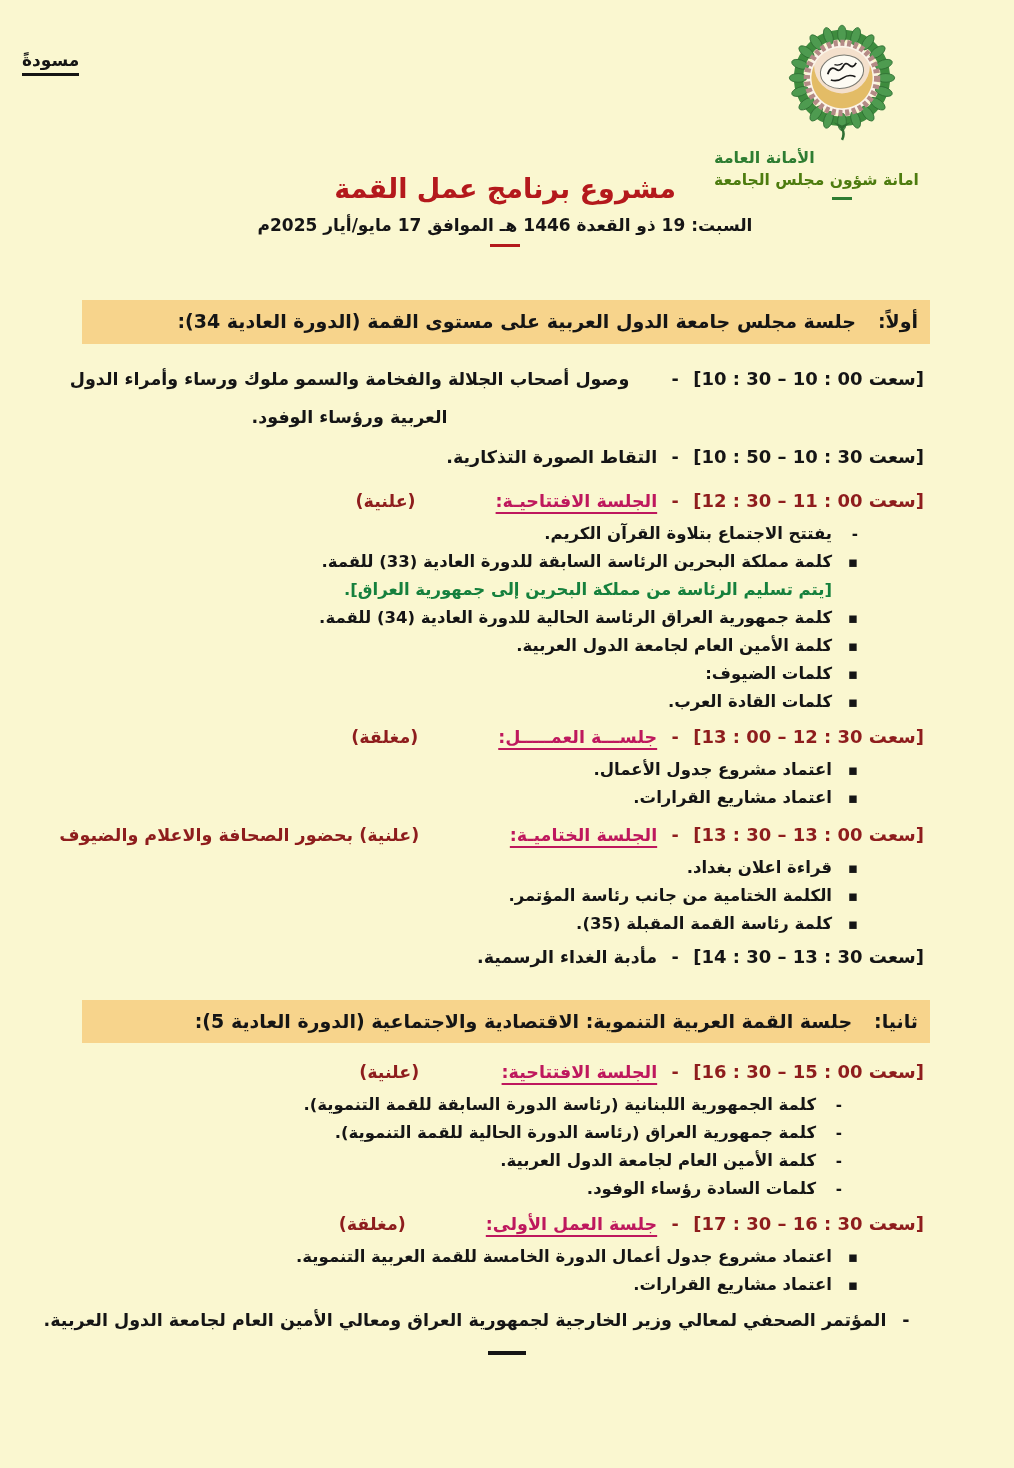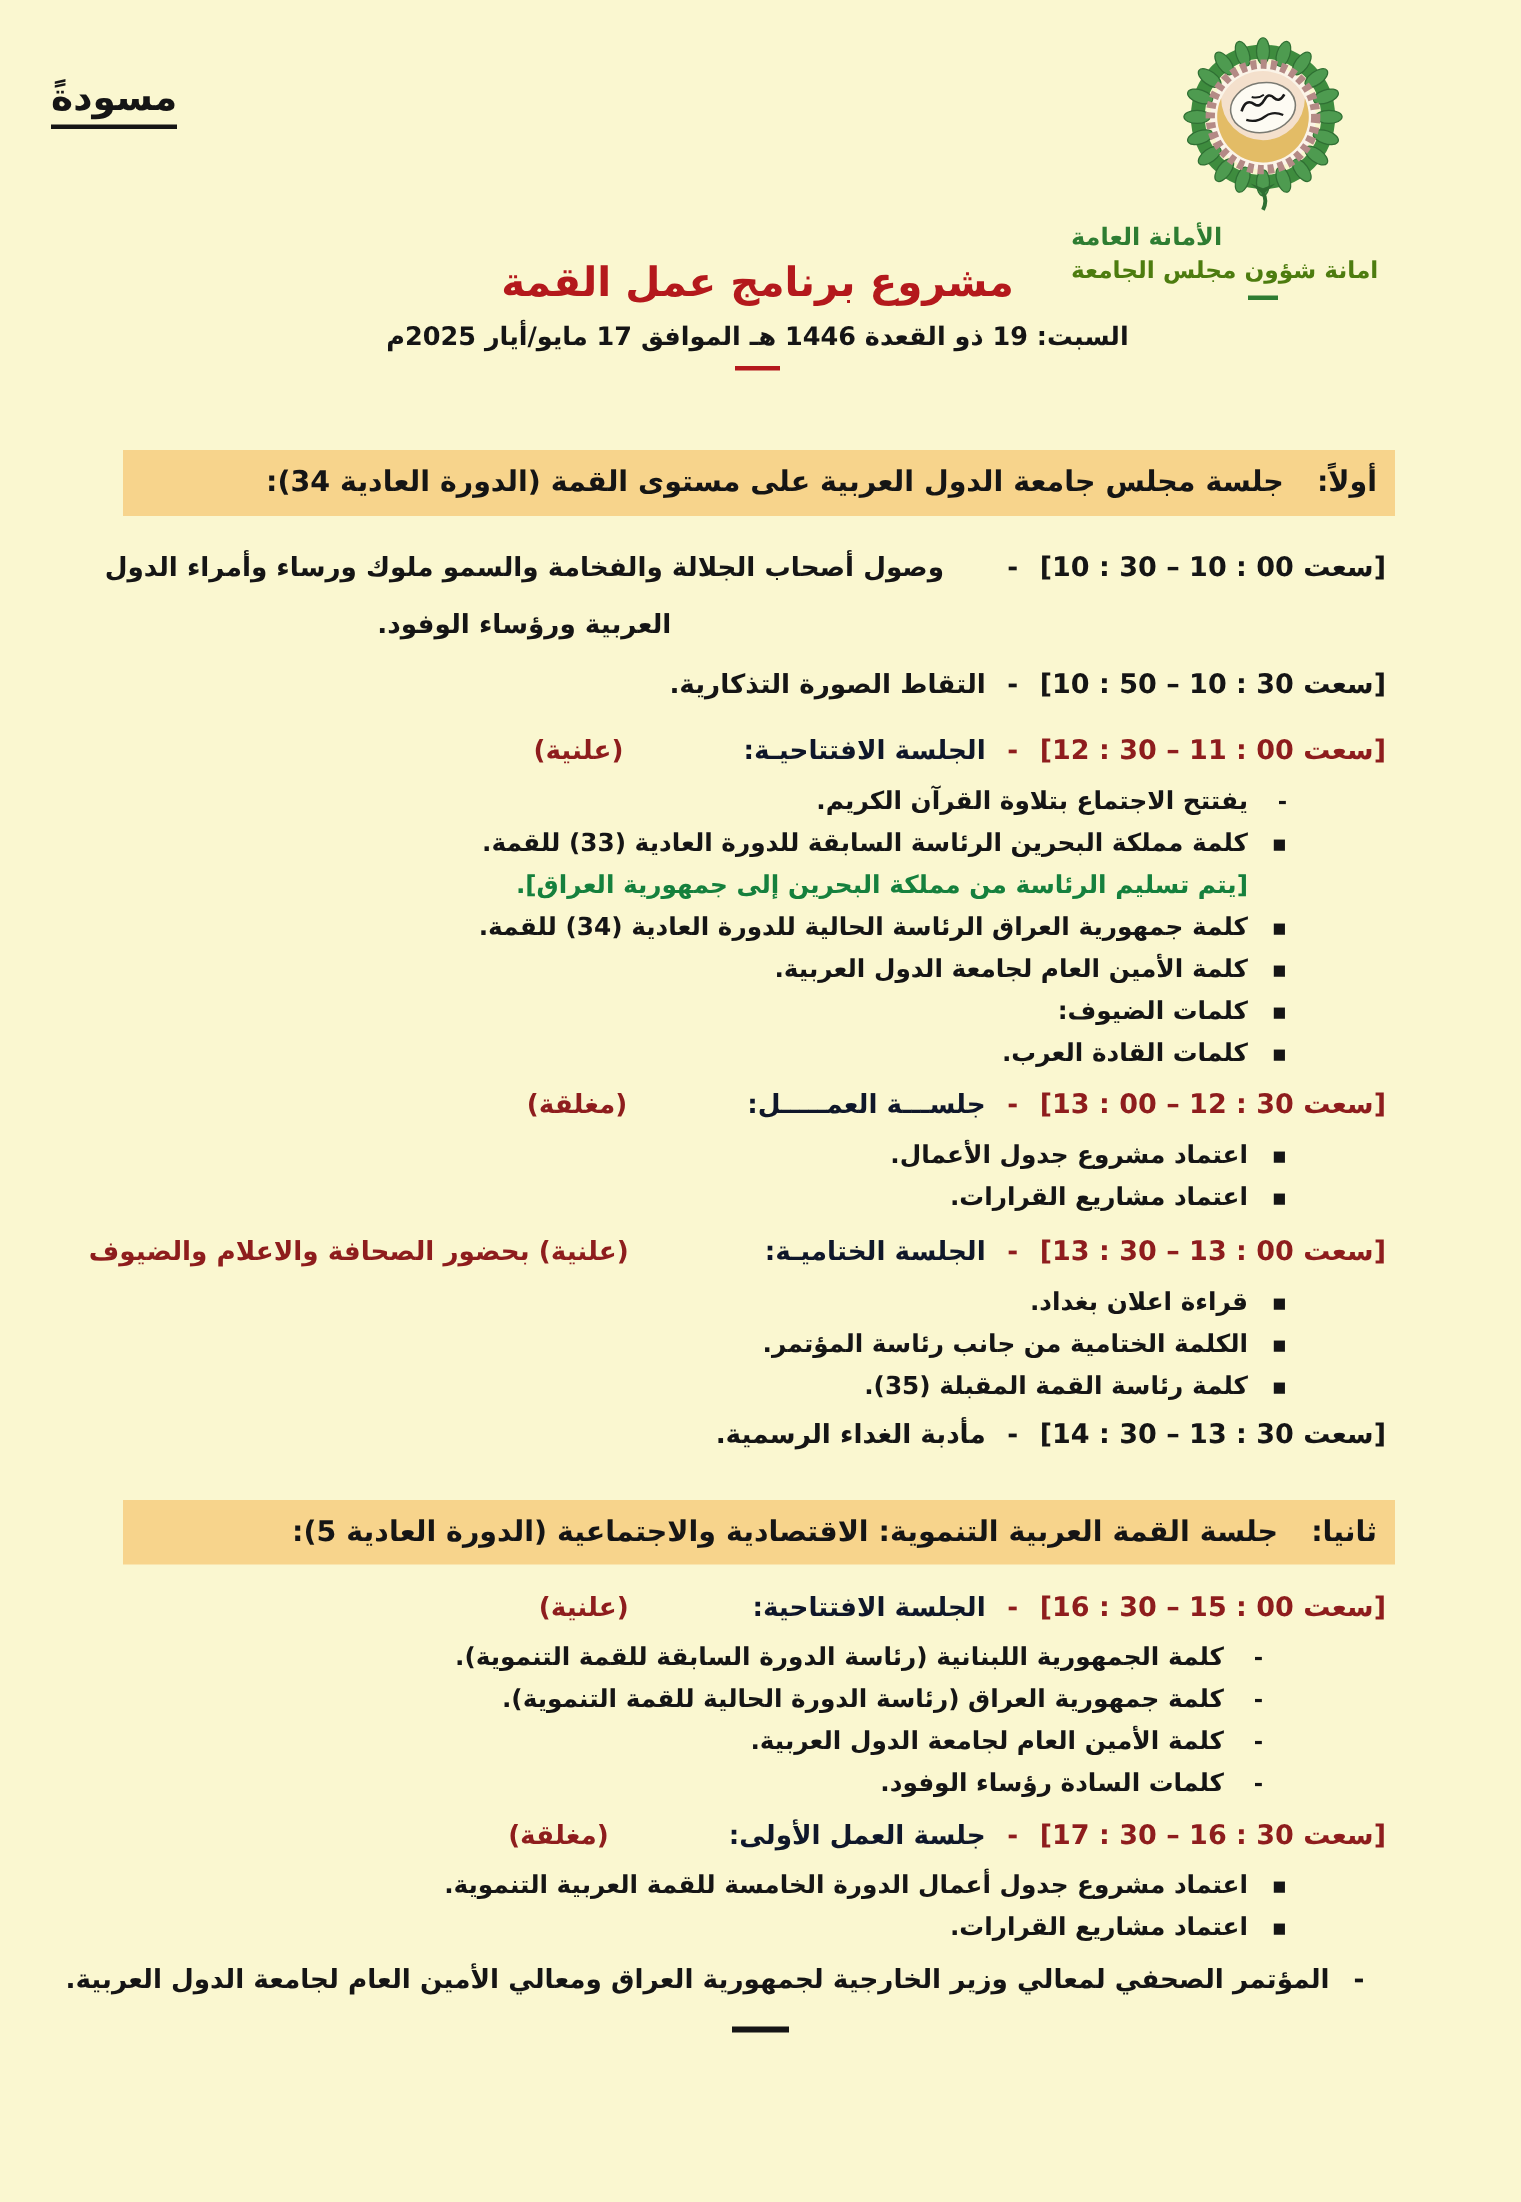--- a/index.html
+++ b/index.html
@@ -3,21 +3,21 @@
 <meta charset="utf-8">
 <style>
   html,body{margin:0;padding:0}
   body{
     width:1014px;height:1468px;position:relative;overflow:hidden;
     background:#FAF7D0;color:#151515;
     font-family:"DejaVu Sans",sans-serif;font-weight:bold;
   }
   
   .draft{
-    position:absolute;top:50px;left:34px;font-size:25px;
+    position:absolute;top:50px;left:22px;font-size:17px;
     border-bottom:3px solid #151515;padding-bottom:3px;line-height:1.2;
   }
   .brand{position:absolute;top:20px;right:44px;width:256px;text-align:left;direction:rtl}
   .brand svg{display:block;margin:0 auto}
   .brand .l1{color:#2E7D32;font-size:16px;margin-top:6px}
   .brand .l2{color:#4d7c0f;font-size:15.5px;margin-top:4px}
   .brand .gbar{width:20px;height:3px;background:#2E7D32;margin:8px auto 0}
   .titleblock{position:absolute;top:172px;left:240px;width:530px;text-align:center;direction:rtl}
   .doc-title{color:#B4191C;font-size:27px;line-height:1.25}
   .doc-date{font-size:17px;margin-top:9px;color:#151515}
@@ -33,22 +33,22 @@
     display:flex;direction:rtl;align-items:flex-start;
     padding-right:90px;padding-left:42px;font-size:17.5px;
   }
   .row .time{flex:0 0 224px;direction:ltr;text-align:right;font-size:18px;white-space:nowrap;line-height:26px}
   .row .sep{flex:0 0 36px;text-align:center;line-height:26px}
   .row .desc{flex:1;line-height:26px}
   .wrapc .desc{text-align:center;line-height:38px}
   .wrapc .time,.wrapc .sep{line-height:38px}
   .sess .time,.sess .sep{color:#8E1D1D}
   .sess .title{
-    display:inline-block;min-width:158px;color:#0f172a;
-    text-underline-offset:5px;text-decoration-thickness:2px;
+    display:inline-block;min-width:158px;color:#be185d;
+    text-decoration:underline;text-underline-offset:5px;text-decoration-thickness:2px;
   }
   .sess .status{color:#8E1D1D;margin-right:80px}
   .subs{padding-right:156px;padding-left:42px}
   .subs.dashy{padding-right:172px}
   .sub{display:flex;direction:rtl;align-items:flex-start;line-height:28px;font-size:16.5px}
   .sub .mk{flex:0 0 26px;text-align:right;font-size:15px}
   .sub .tx{flex:1}
   .sub.redline{color:#15803d}
   .end-bar{width:38px;height:4px;background:#151515;margin:12px auto 0}
   

